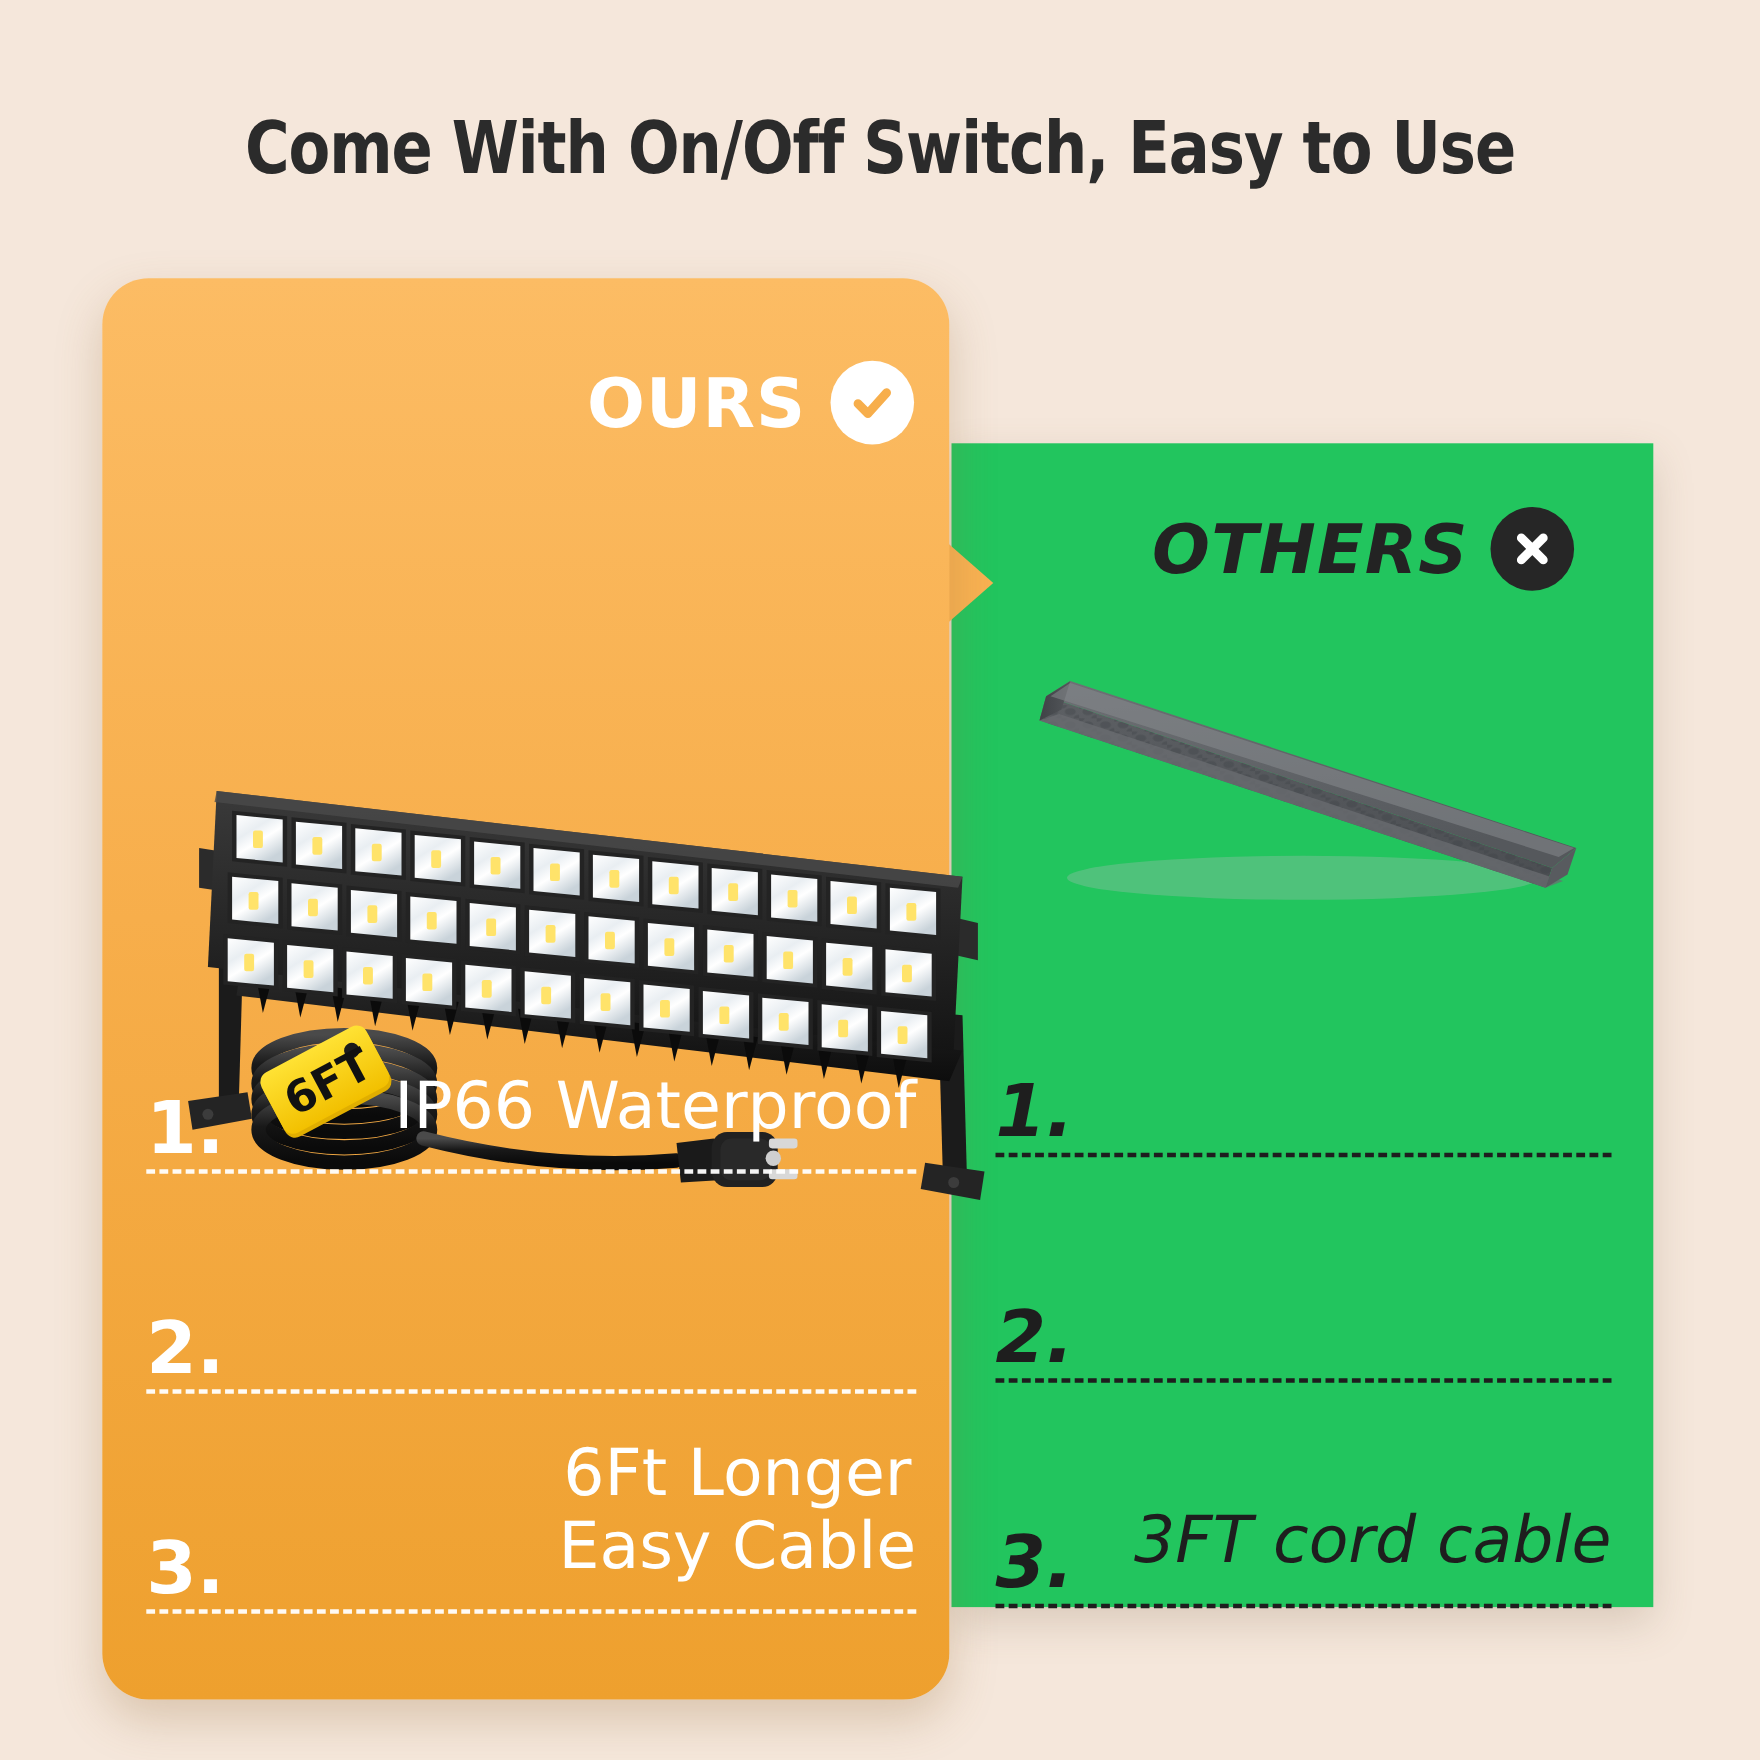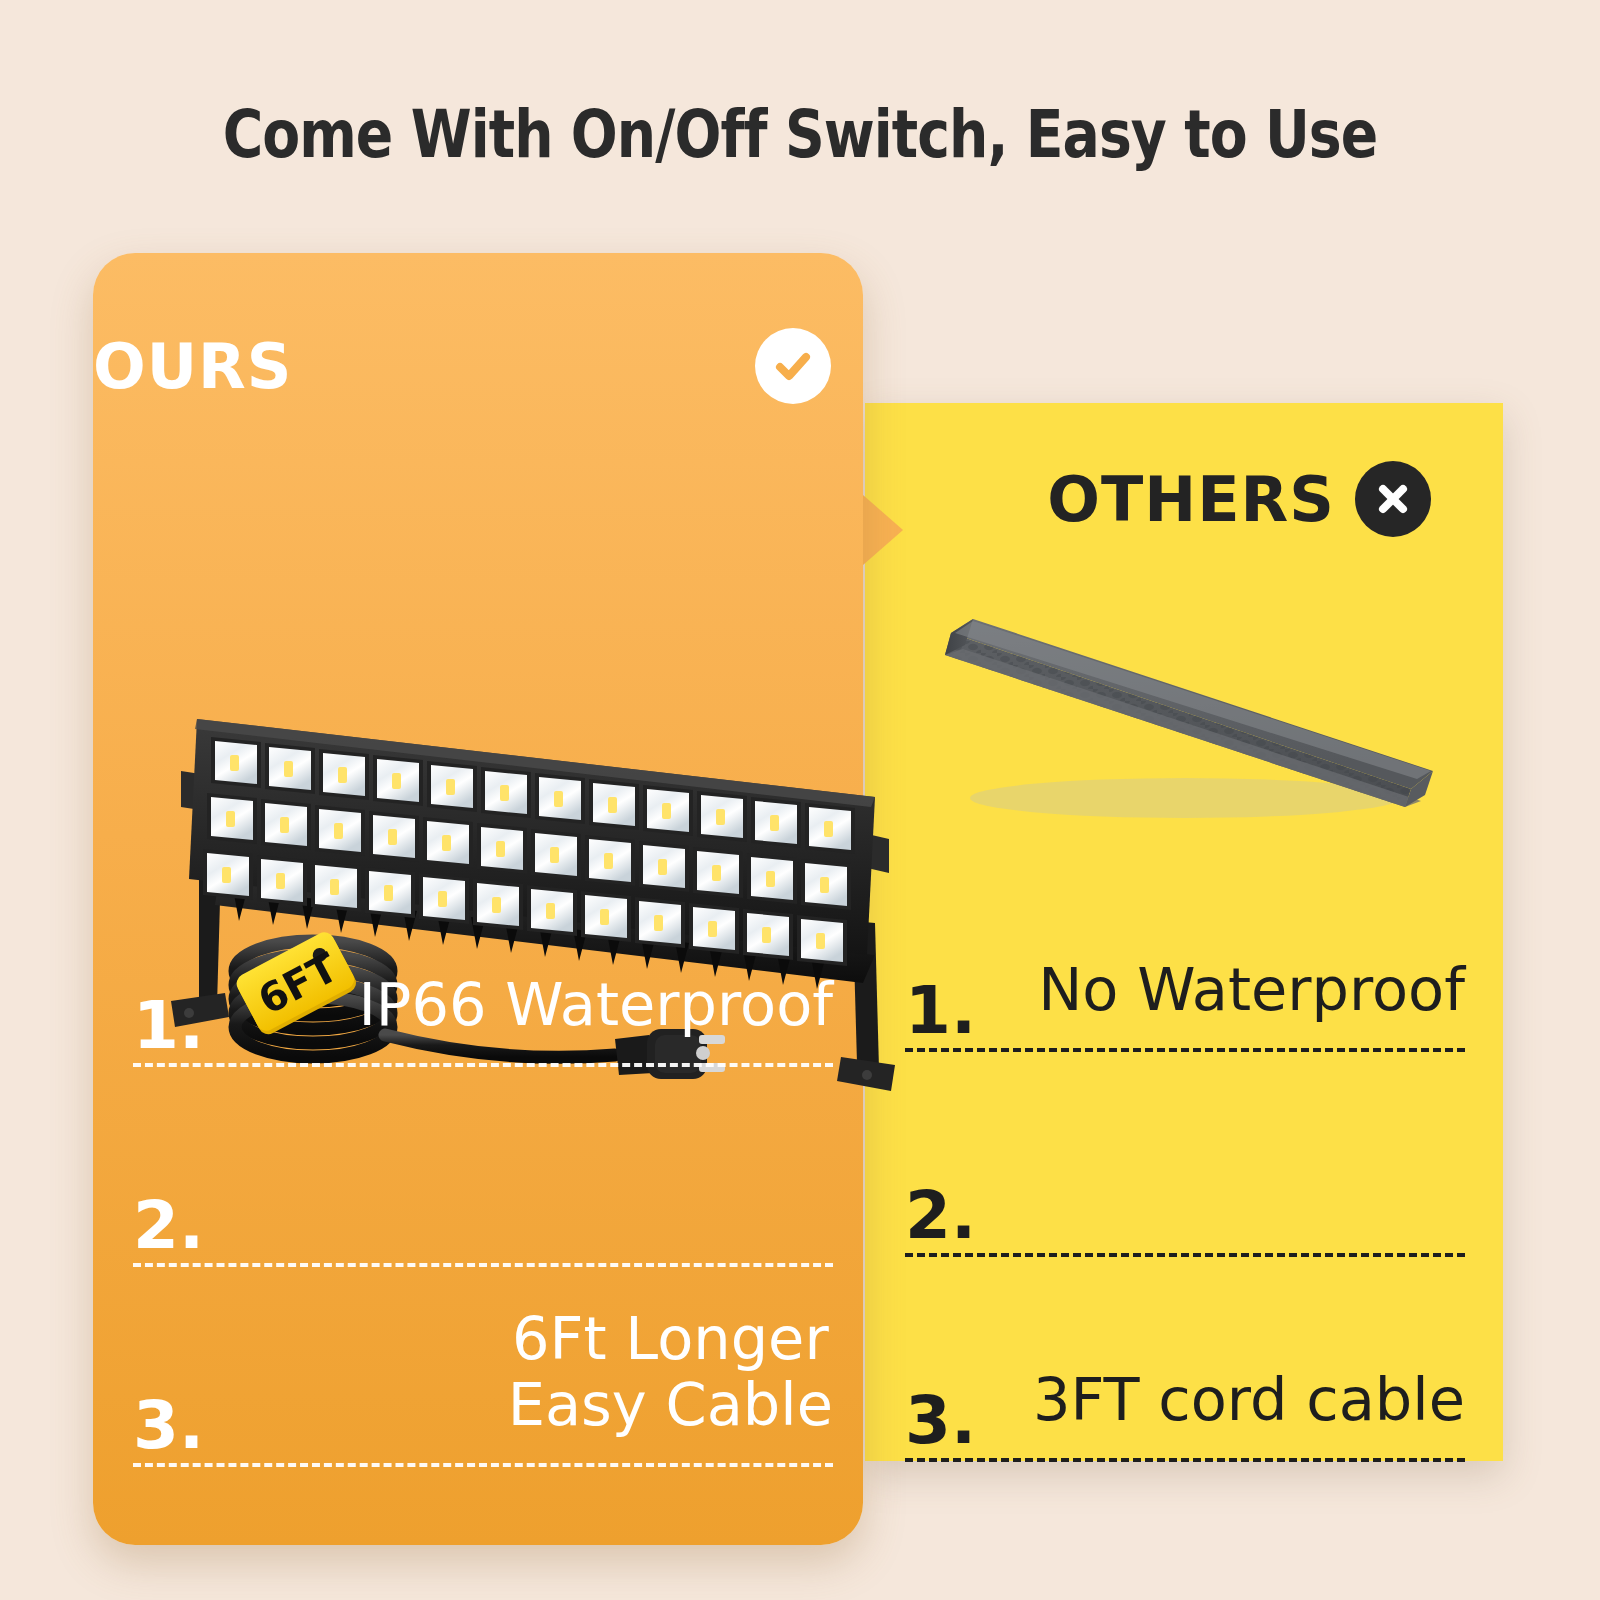--- a/index.html
+++ b/index.html
@@ -32,22 +32,23 @@
     white-space: nowrap;
   }
 
   
   #others-card {
     position: absolute;
     left: 865px;
     top: 403px;
     width: 638px;
     height: 1058px;
-    background: #fde047;
+    background: #22c55e;
     box-shadow: 0 14px 36px rgba(120, 95, 70, 0.22);
+    font-style: italic;
   }
 
   
   #ours-card {
     position: absolute;
     left: 93px;
     top: 253px;
     width: 770px;
     height: 1292px;
     border-radius: 42px;
@@ -68,21 +69,21 @@
   }
 
   
   #ours-header {
     position: absolute;
     left: 0;
     top: 75px;
     width: 770px;
     display: flex;
     align-items: center;
-    justify-content: space-between;
+    justify-content: flex-end;
     padding-right: 32px;
     box-sizing: border-box;
     gap: 22px;
   }
   .hdr-text {
     font-size: 62px;
     font-weight: bold;
     letter-spacing: 1px;
     font-family: "DejaVu Sans", sans-serif;
   }
@@ -239,21 +240,20 @@
       <polygon points="548,178 526,196 520,214 540,202" fill="#585b5f"></polygon>
 
       <polygon points="70,40 88,28 546,178 532,186" fill="#878a8e" opacity="0.55"></polygon>
     </svg>
   </div>
 
   <div class="feature-list" id="others-features">
 
     <div class="feature-row">
       <span class="feature-num">1.</span>
-      <span class="feature-text">No Waterproof</span>
     </div>
     <div class="divider"></div>
 
     <div class="feature-row">
       <span class="feature-num">2.</span>
     </div>
     <div class="divider"></div>
 
     <div class="feature-row">
       <span class="feature-num">3.</span>

